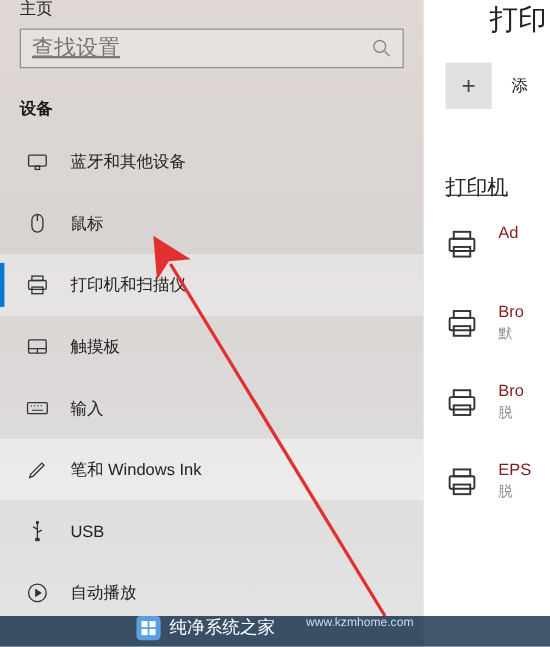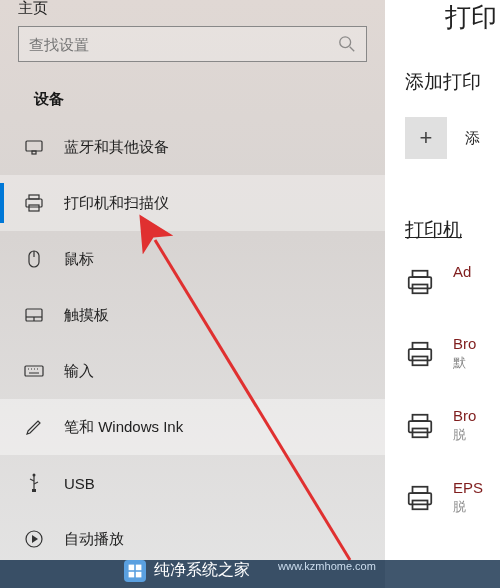--- a/index.html
+++ b/index.html
@@ -2,23 +2,23 @@
 <html><head>
 <meta charset="utf-8">
 <style>
   * { box-sizing: border-box; margin: 0; padding: 0; font-family: "Microsoft YaHei", "Segoe UI", sans-serif; }
   body { width: 500px; height: 588px; overflow: hidden; background: #e8e8e8; position: relative; }
   .container { display: flex; width: 100%; height: 100%; }
   .sidebar { width: 385px; background: linear-gradient(180deg, #e0d8d4 0%, #d8d4d2 40%, #e4e4e4 100%); padding: 0; position: relative; }
   .topbar { display: flex; align-items: center; padding: 0 18px; height: 16px; }
   .home-label { font-size: 15px; color: #222; }
   .searchbox { margin: 10px 18px 0 18px; height: 36px; border: 1px solid #888; background: rgba(255,255,255,0.25); display: flex; align-items: center; padding: 0 10px; }
-  .searchbox input { flex: 1; border: none; background: transparent; font-size: 15px; color: #777; outline: none; }
+  .searchbox input { flex: 1; border: none; background: transparent; font-size: 20px; color: #777; outline: none; text-decoration: underline; }
   .searchbox .sicon { width: 18px; height: 18px; opacity: 0.7; }
-  .section-title { font-size: 15px; font-weight: 600; color: #1a1a1a; padding: 28px 18px 10px 34px; }
+  .section-title { font-size: 15px; font-weight: 600; color: #1a1a1a; padding: 28px 18px 10px 18px; }
   .navlist { list-style: none; }
   .navitem { display: flex; align-items: center; height: 56px; padding: 0 18px 0 24px; position: relative; cursor: pointer; }
   .navitem.selected { background: rgba(255,255,255,0.35); }
   .navitem.selected::before { content: ""; position: absolute; left: 0; top: 8px; bottom: 8px; width: 4px; background: #0078d7; }
   .navitem.hover { background: rgba(255,255,255,0.4); }
   .nicon { width: 20px; height: 20px; margin-right: 20px; flex-shrink: 0; }
   .nlabel { font-size: 15px; color: #222; }
   .main { flex: 1; background: #fff; padding: 0 0 0 20px; overflow: hidden; }
   .main-title { font-size: 26px; font-weight: 500; color: #222; margin-top: 0; white-space: nowrap; margin-left: 40px; }
   .main-sub { font-size: 19px; color: #222; margin-top: 34px; white-space: nowrap; }
@@ -63,38 +63,38 @@
     <ul class="navlist">
       <li class="navitem">
         <span class="nicon">
           <svg viewBox="0 0 20 20" width="20" height="20">
               <rect x="2" y="4" width="16" height="10" rx="1" stroke="#333" stroke-width="1.2" fill="none"></rect>
               <rect x="8" y="14" width="4" height="3" stroke="#333" stroke-width="1.2" fill="none"></rect>
             </svg>
         </span>
         <span class="nlabel">蓝牙和其他设备</span>
       </li>
+      <li class="navitem">
+        <span class="nicon">
+          <svg viewBox="0 0 20 20" width="20" height="20">
+              <rect x="5" y="2" width="10" height="16" rx="5" stroke="#333" stroke-width="1.2" fill="none"></rect>
+              <line x1="10" y1="2" x2="10" y2="8" stroke="#333" stroke-width="1.2"></line>
+            </svg>
+        </span>
+        <span class="nlabel">鼠标</span>
+      </li>
       <li class="navitem selected">
         <span class="nicon">
           <svg viewBox="0 0 20 20" width="20" height="20">
               <rect x="5" y="2" width="10" height="4" stroke="#333" stroke-width="1.2" fill="none"></rect>
               <rect x="2" y="6" width="16" height="8" rx="1" stroke="#333" stroke-width="1.2" fill="none"></rect>
               <rect x="5" y="12" width="10" height="6" stroke="#333" stroke-width="1.2" fill="none"></rect>
             </svg>
         </span>
         <span class="nlabel">打印机和扫描仪</span>
-      </li>
-      <li class="navitem">
-        <span class="nicon">
-          <svg viewBox="0 0 20 20" width="20" height="20">
-              <rect x="5" y="2" width="10" height="16" rx="5" stroke="#333" stroke-width="1.2" fill="none"></rect>
-              <line x1="10" y1="2" x2="10" y2="8" stroke="#333" stroke-width="1.2"></line>
-            </svg>
-        </span>
-        <span class="nlabel">鼠标</span>
       </li>
       <li class="navitem">
         <span class="nicon">
           <svg viewBox="0 0 20 20" width="20" height="20">
               <rect x="2" y="4" width="16" height="12" rx="1" stroke="#333" stroke-width="1.2" fill="none"></rect>
               <line x1="2" y1="12" x2="18" y2="12" stroke="#333" stroke-width="1.2"></line>
               <line x1="10" y1="12" x2="10" y2="16" stroke="#333" stroke-width="1.2"></line>
             </svg>
         </span>
         <span class="nlabel">触摸板</span>
@@ -139,21 +139,20 @@
               <polygon points="8,6 14,10 8,14" fill="#333"></polygon>
             </svg>
         </span>
         <span class="nlabel">自动播放</span>
       </li>
     </ul>
   </div>
 
   <div class="main">
     <div class="main-title">打印</div>
-    <div class="main-sub">添加打印</div>
     <div class="addbox">
       <div class="plusbtn">+</div>
       <div class="addlabel">添</div>
     </div>
     <div class="listhead">打印机</div>
     <div class="plist">
       <div class="pitem">
         <span class="picon">
           <svg viewBox="0 0 24 24" width="30" height="30">
               <rect x="6" y="3" width="12" height="5" stroke="#333" stroke-width="1.4" fill="none"></rect>

